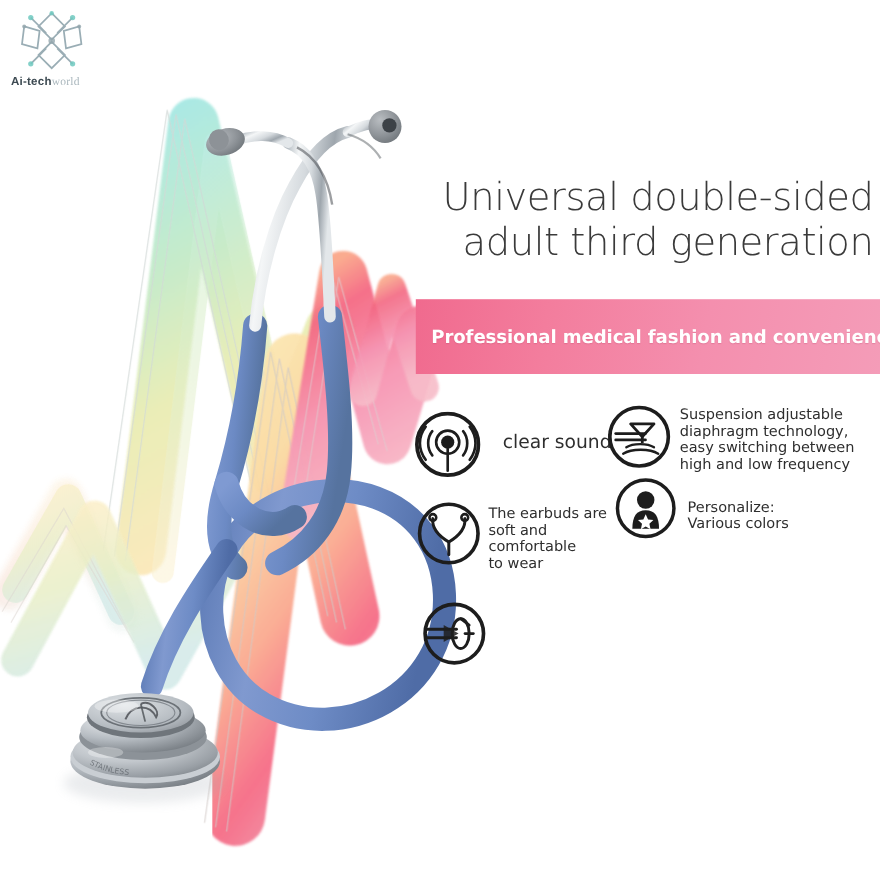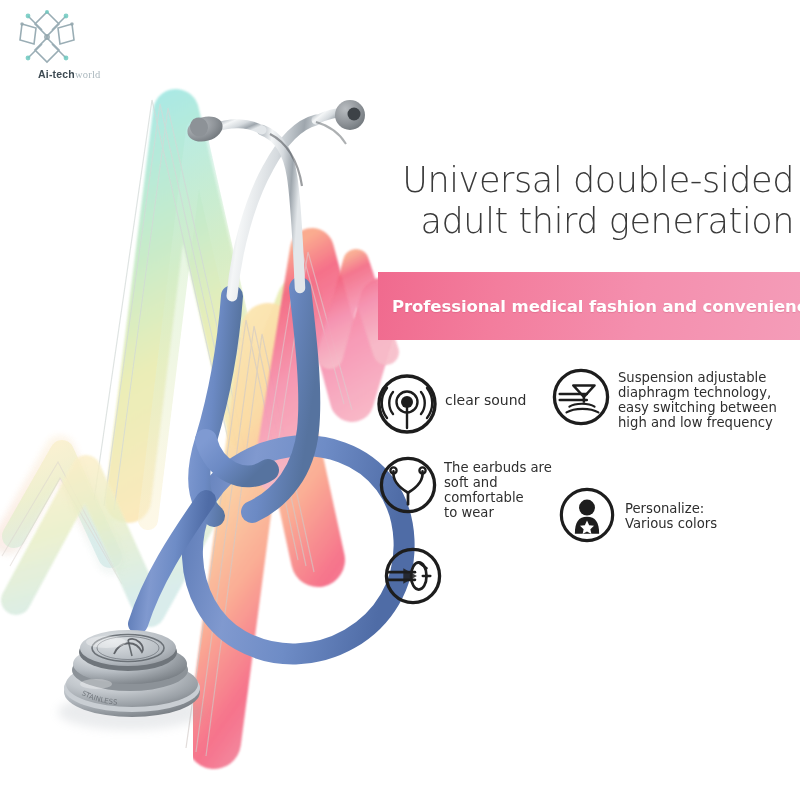--- a/index.html
+++ b/index.html
@@ -12,21 +12,21 @@
   }
   #stage{position:relative;width:800px;height:800px;overflow:hidden;background:#fff;}
 
   
   #bgwaves{position:absolute;left:0;top:0;width:800px;height:800px;}
 
   
   .logo-wrap{position:absolute;left:8px;top:6px;width:120px;height:86px;}
   .logo-mark{position:absolute;left:6px;top:0;width:66px;height:62px;}
   .logo-text{position:absolute;left:2px;top:62px;font-size:10.5px;letter-spacing:.2px;white-space:nowrap;}
-  .logo-text .b{color:#3d4a52;font-weight:bold;margin-left:28px;}
+  .logo-text .b{color:#3d4a52;font-weight:bold;}
   .logo-text .l{color:#aab7bd;font-weight:normal;font-family:Liberation Serif, serif;}
 
   
   .headline{
     position:absolute;left:374px;top:160px;width:420px;
     font-size:35px;line-height:1.16;color:#3a3a3a;
     font-family:"DejaVu Sans", sans-serif;
     font-weight:350;letter-spacing:-0.4px;text-align:right;
   }
   .headline .l2{display:block;}
@@ -46,26 +46,26 @@
 
   
   .feat{position:absolute;display:flex;align-items:flex-start;}
   .feat .ic{flex:0 0 auto;}
   .feat .tx{
     color:#2e2e2e;font-size:13.2px;line-height:1.14;
     font-family:"DejaVu Sans", sans-serif;
     white-space:pre-line;
   }
   #feat-sound{left:377px;top:374px;}
-  #feat-sound .tx{margin-left:8px;margin-top:19px;font-size:14px;}
+  #feat-sound .tx{margin-left:20px;margin-top:19px;font-size:17px;}
   #feat-diaphragm{left:552px;top:368px;}
   #feat-diaphragm .tx{margin-left:8px;margin-top:2px;}
   #feat-earbuds{left:379px;top:456px;}
   #feat-earbuds .tx{margin-left:7px;margin-top:4px;}
-  #feat-personalize{left:559px;top:487px;}
+  #feat-personalize{left:559px;top:434px;align-items:center;}
   #feat-personalize .tx{margin-left:10px;margin-top:14px;}
   #feat-doubleside{left:384px;top:547px;}
   #feat-doubleside .tx{margin-left:6px;margin-top:16px;}
 
   
   #steth{position:absolute;left:0;top:0;width:800px;height:800px;pointer-events:none;}
 </style>
 </head>
 <body>
 

